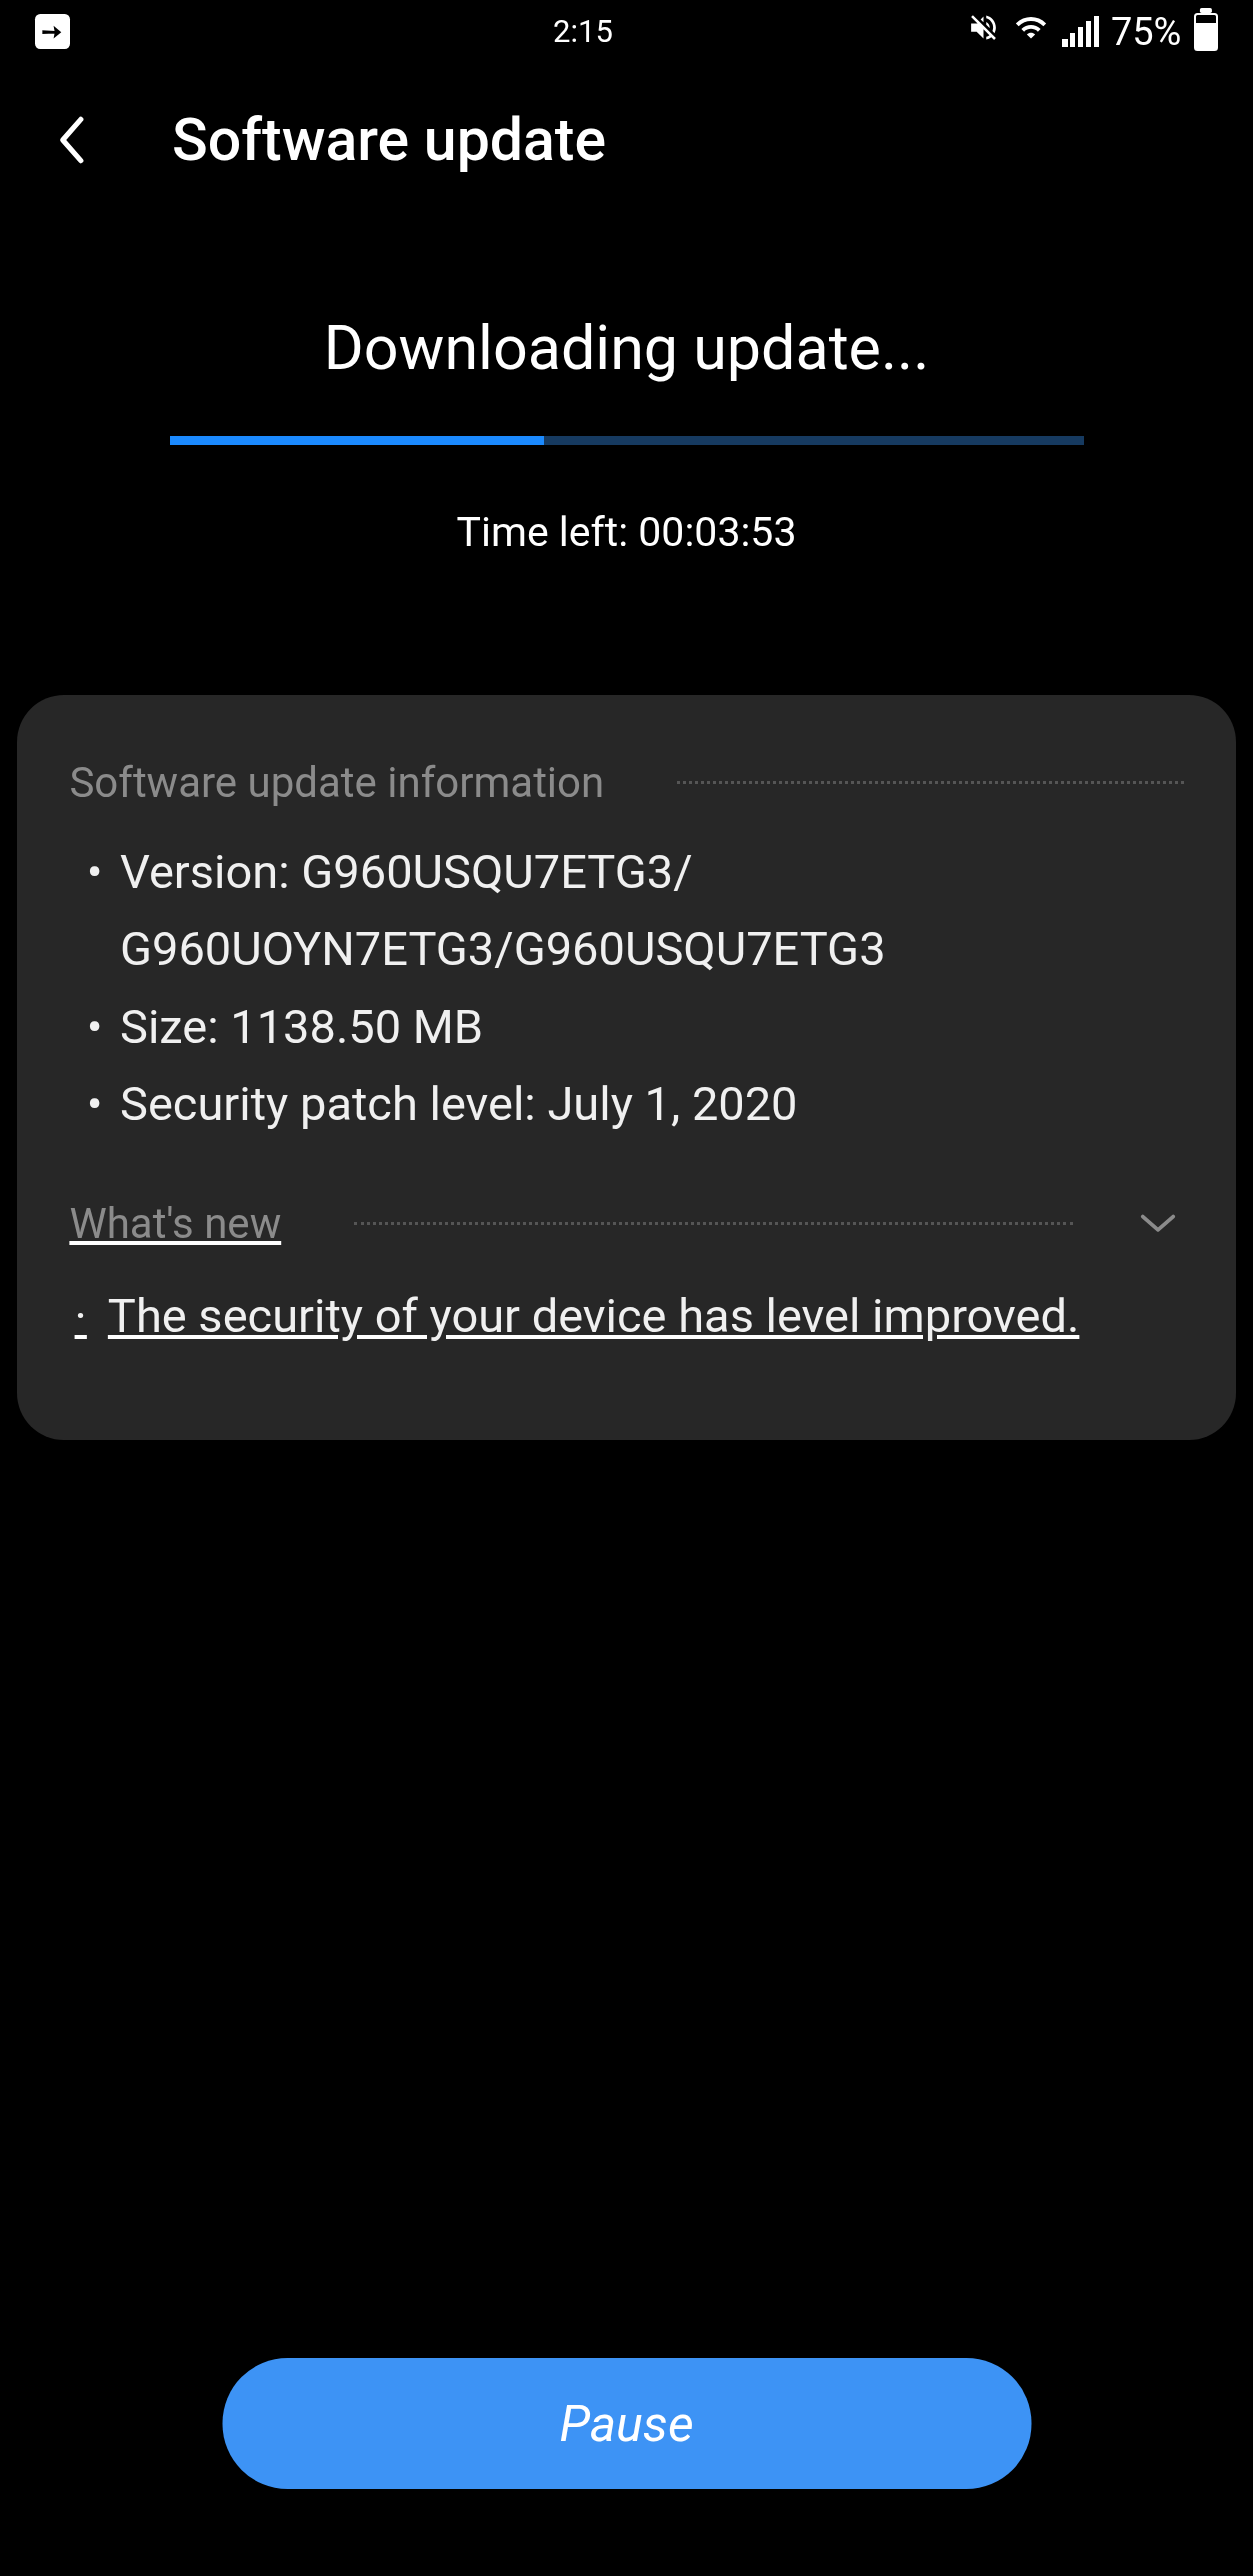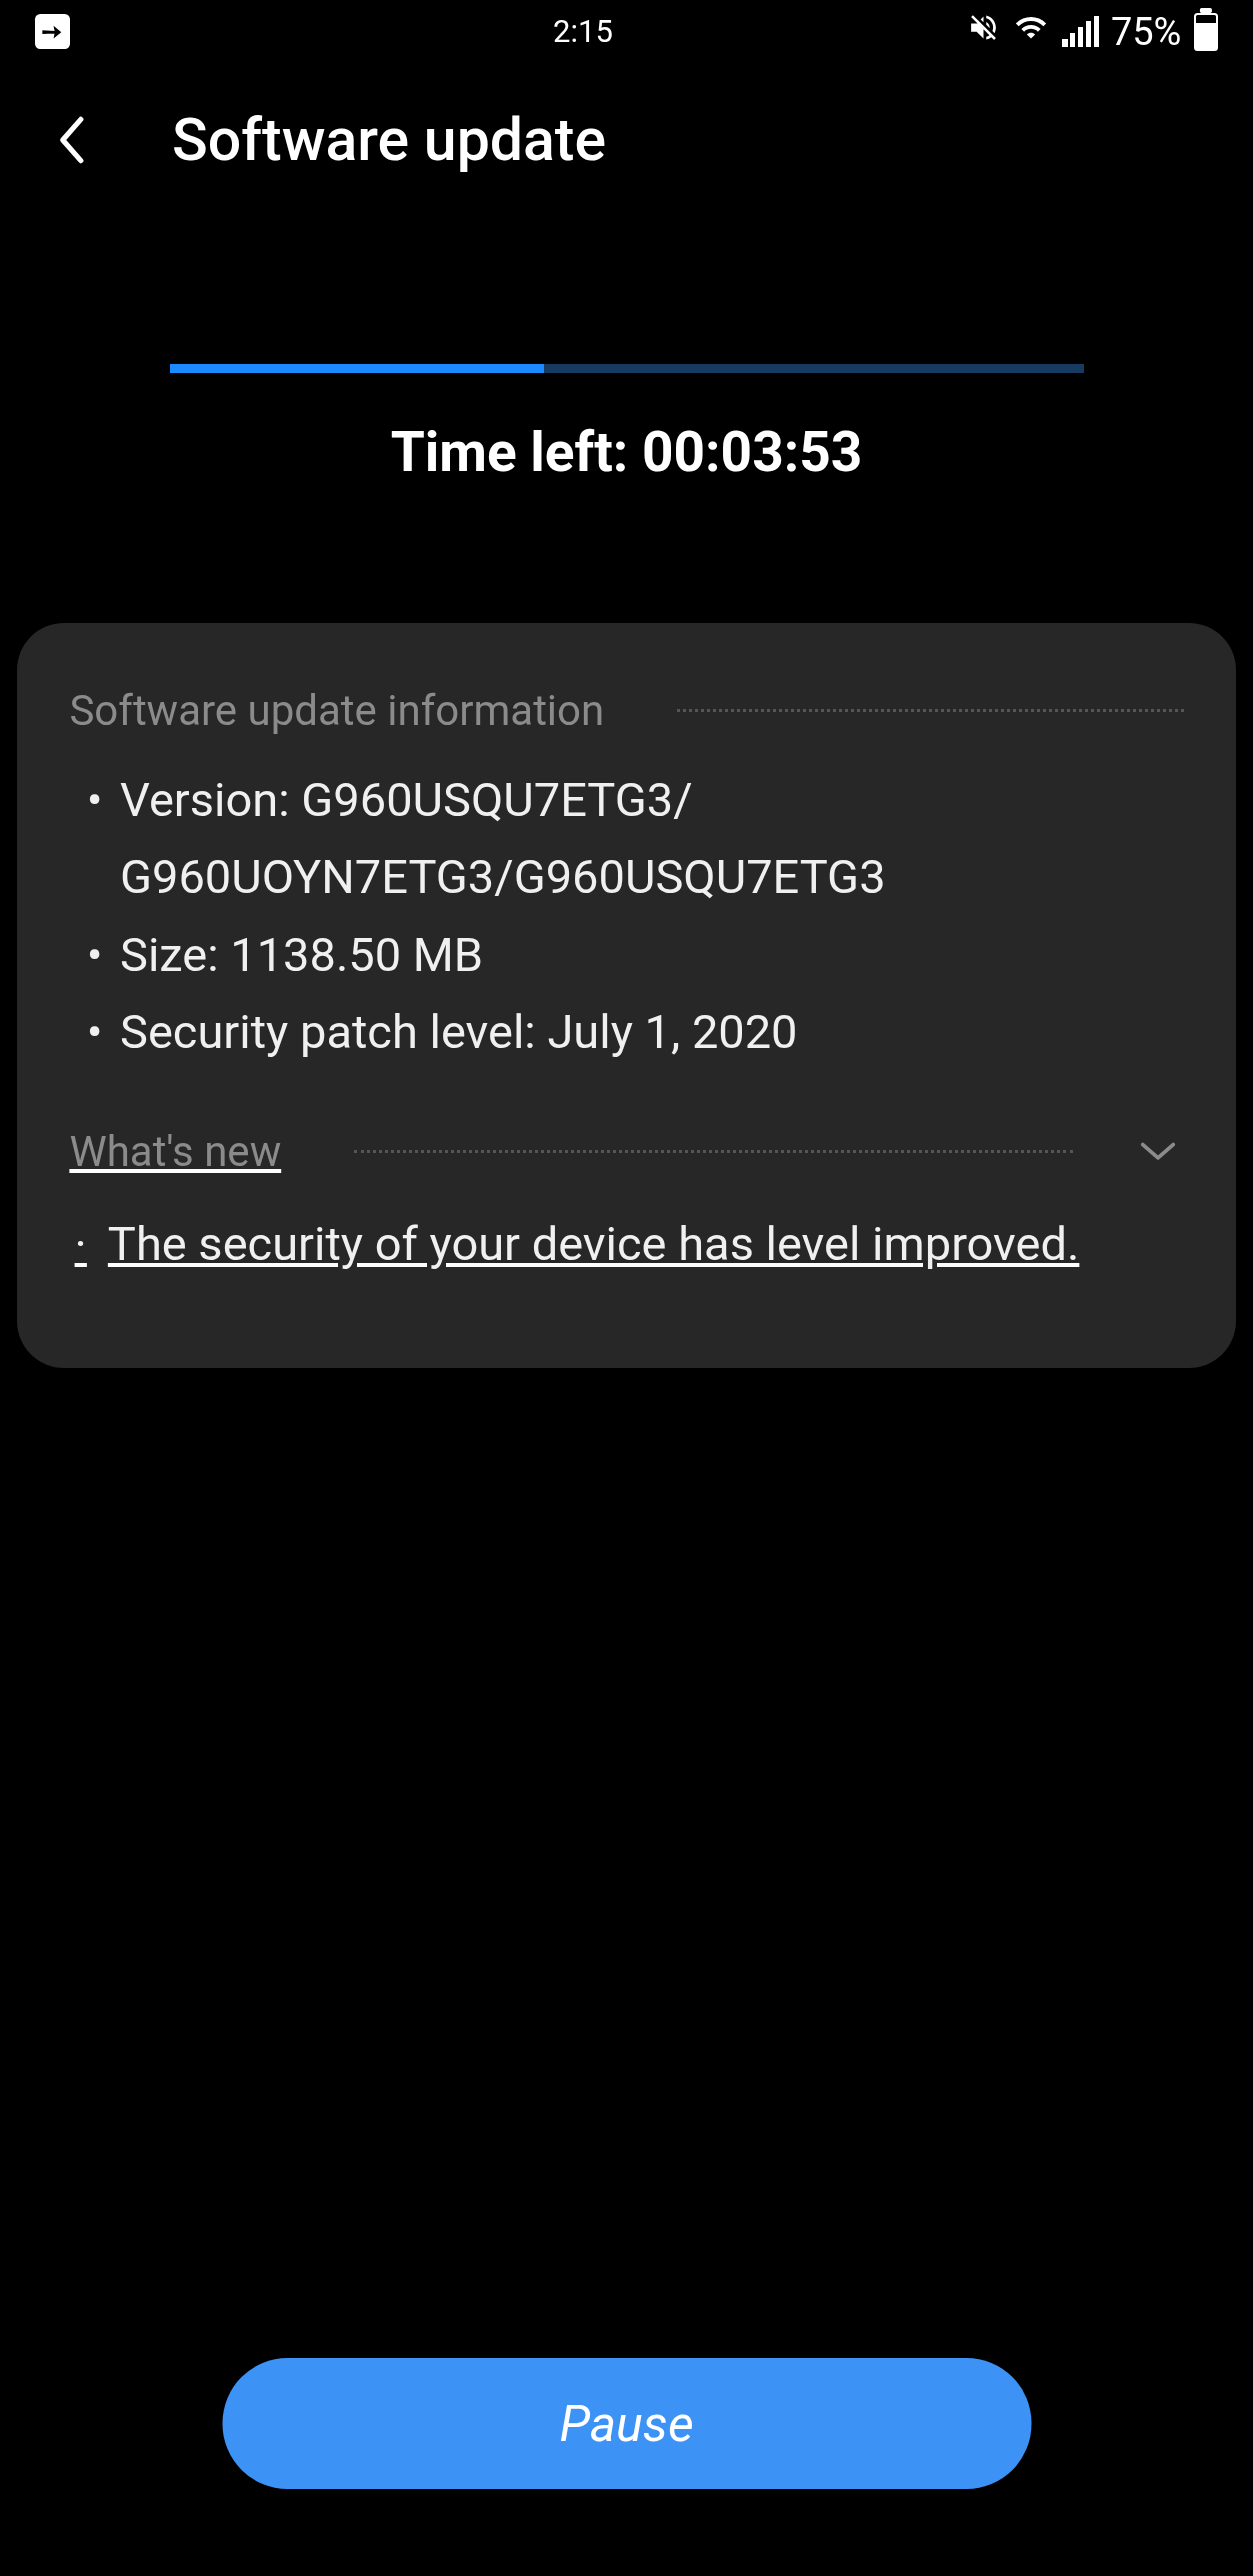--- a/index.html
+++ b/index.html
@@ -23,21 +23,21 @@
     .header { display: flex; align-items: center; padding: 42px 44px; gap: 76px; }
     .back-chevron { width: 52px; height: 52px; display: flex; align-items: center; justify-content: center; cursor: pointer; }
     .back-chevron svg { width: 31px; height: 52px; }
     .header-title { font-size: 59px; font-weight: 500; }
 
     
     .downloading-block { text-align: center; padding: 96px 104px 0; }
     .downloading-title { font-size: 61px; font-weight: 400; }
     .progress-bar { margin: 52px auto 0; width: 914px; height: 8.7px; background: #163a60; position: relative; }
     .progress-fill { position: absolute; left: 0; top: 0; height: 100%; width: 41%; background: #1b8aff; }
-    .time-left { margin-top: 47px; font-size: 55px; font-weight: 700; }
+    .time-left { margin-top: 63px; font-size: 41px; font-weight: 400; }
 
     
     .info-card { margin: 139px 17.4px 0; background: #272727; border-radius: 47px; padding: 63px 52px 84px; }
     .section-header-row { display: flex; align-items: center; gap: 38px; }
     .section-title { font-size: 42px; color: #8b8b8b; white-space: nowrap; }
     .dotted-line { flex: 1; margin-left: 35px; border-bottom: 3.5px dotted #555; height: 0; }
     .expand-chevron { width: 52px; height: 52px; display:flex; align-items:center; justify-content:center; margin-left: 21px; cursor:pointer; }
     .expand-chevron svg { width: 38px; height: 24.4px; }
 
     .info-list { margin-top: 26px; font-size: 47px; line-height: 1.65; color: #f0f0f0; padding-left: 17.4px; }
@@ -91,20 +91,21 @@
 <div class="header">
   <div class="back-chevron">
     <svg viewBox="0 0 24 40">
       <polyline points="20,4 6,20 20,36" fill="none" stroke="#fff" stroke-width="4" stroke-linecap="round" stroke-linejoin="round"></polyline>
     </svg>
   </div>
   <div class="header-title">Software update</div>
 </div>
 
 <div class="downloading-block">
+  <div class="downloading-title">Downloading update...</div>
   <div class="progress-bar">
     <div class="progress-fill" style="width: 41%;"></div>
   </div>
   <div class="time-left">Time left: 00:03:53</div>
 </div>
 
 <div class="info-card">
   <div class="section-header-row">
     <div class="section-title">Software update information</div>
     <div class="dotted-line"></div>

